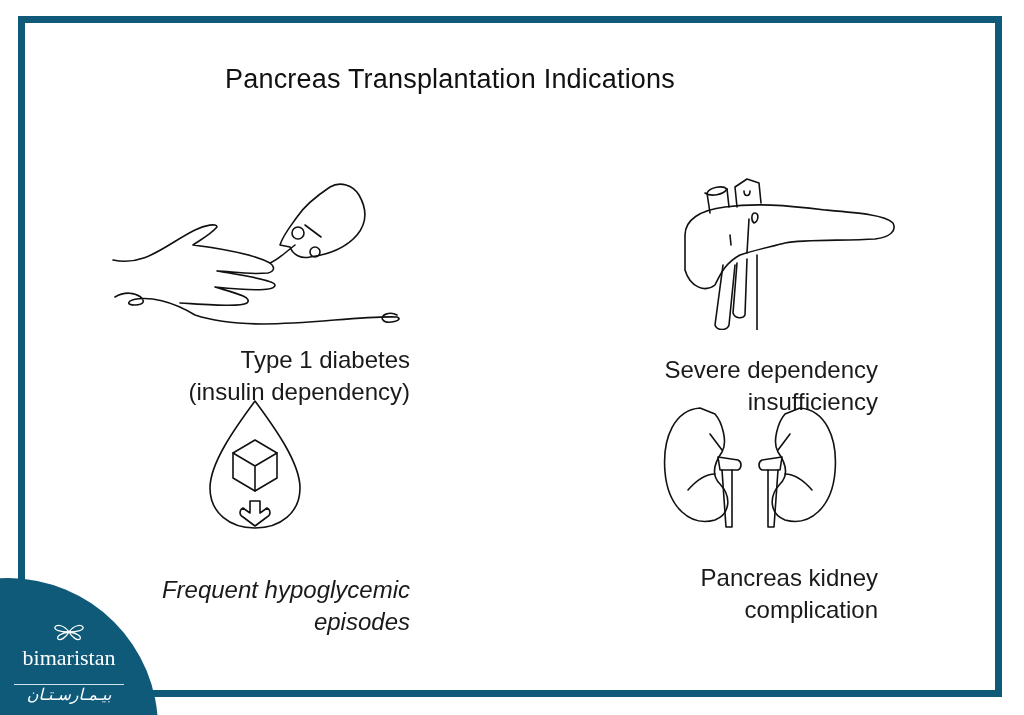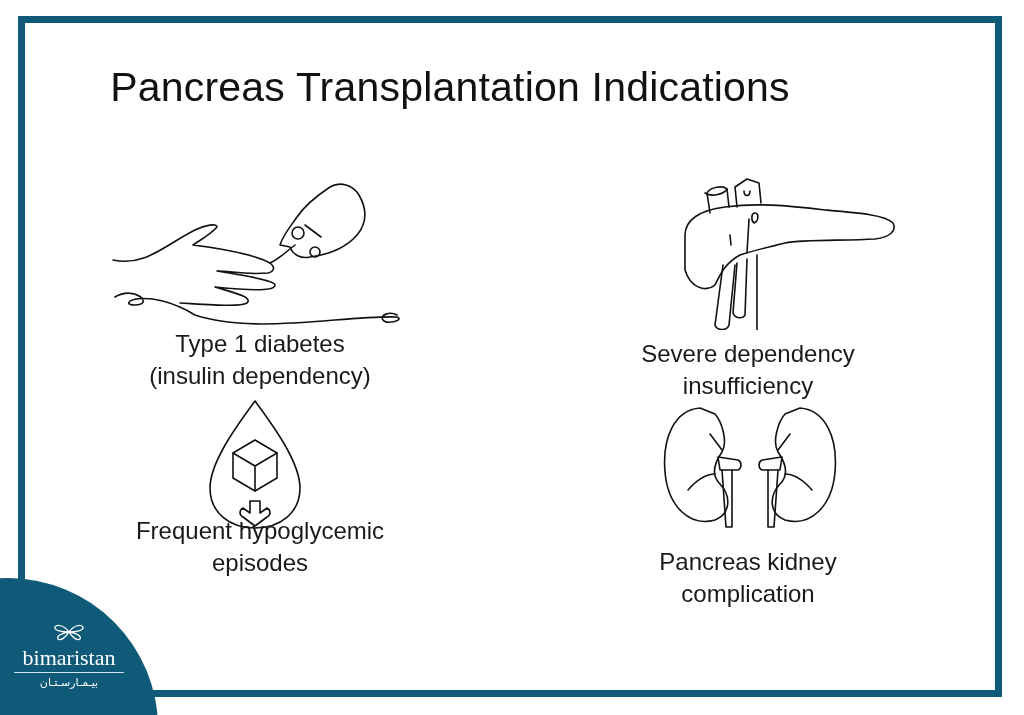--- a/index.html
+++ b/index.html
@@ -1,27 +1,27 @@
 <!DOCTYPE html>
 <html><head>
 <meta charset="utf-8">
 <style>
   html, body { margin: 0; padding: 0; }
   body { width: 1024px; height: 715px; background: #ffffff; position: relative; overflow: hidden; font-family: "Liberation Sans", "DejaVu Sans", sans-serif; }
   .frame { position: absolute; left: 18px; top: 16px; width: 984px; height: 681px; box-sizing: border-box; border: 7px solid #0f5a78; }
-  .title { position: absolute; left: 0; width: 900px; top: 64px; text-align: center; font-size: 41px; color: #111; letter-spacing: 0.2px; }
-  .item { position: absolute; text-align: center; }
+  .title { position: absolute; left: 0; width: 900px; top: 64px; text-align: center; font-size: 27px; color: #111; letter-spacing: 0.2px; }
+  .item { position: absolute; text-align: right; margin-top: 16px; }
   .caption { font-size: 24px; color: #1a1a1a; line-height: 32px; white-space: pre-line; }
   .illus { position: absolute; }
   .illus svg { display: block; }
   .logo-mask { position: absolute; left: 0; top: 578px; width: 175px; height: 140px; overflow: hidden; }
   .logo-mask .circle { position: absolute; left: -142px; top: 0; width: 300px; height: 300px; border-radius: 50%; background: #0f5a78; }
   .logo { position: absolute; left: 14px; top: 622px; width: 110px; text-align: center; color: #fff; }
-  .logo .en { font-family: "Liberation Serif", "DejaVu Serif", serif; font-size: 22px; line-height: 24px; border-bottom: 1px solid #cfe3ec; padding-bottom: 2px; }
-  .logo .ar { font-family: "DejaVu Sans", sans-serif; font-size: 11px; line-height: 20px; letter-spacing: 1px; direction: rtl; }
+  .logo .en { font-family: "Liberation Serif", "DejaVu Serif", serif; font-size: 22px; line-height: 24px; border-bottom: 1px solid #cfe3ec; padding-bottom: 14px; }
+  .logo .ar { font-family: "DejaVu Sans", sans-serif; font-size: 16px; line-height: 20px; letter-spacing: 1px; direction: rtl; font-style: italic; }
 </style>
 </head>
 <body>
 
 <div class="frame"></div>
 
 <div class="title">Pancreas Transplantation Indications</div>
 
 <div class="illus" style="left:105px;top:175px;">
   <svg width="300" height="160" viewBox="0 0 300 160" fill="none" stroke="#111" stroke-width="1.6" stroke-linecap="round" stroke-linejoin="round">
@@ -58,21 +58,21 @@
 </div>
 
 <div class="illus" style="left:205px;top:398px;">
   <svg width="100" height="132" viewBox="0 0 100 132" fill="none" stroke="#111" stroke-width="1.6" stroke-linecap="round" stroke-linejoin="round">
     <path d="M50 3 C30 30, 5 65, 5 90 C5 115, 25 130, 50 130 C75 130, 95 115, 95 90 C95 65, 70 30, 50 3 Z"></path>
     <path d="M28 55 L50 42 L72 55 L72 80 L50 93 L28 80 Z"></path>
     <path d="M28 55 L50 68 L72 55 M50 68 L50 93"></path>
     <path d="M45 103 L45 115 L38 110 C34 112, 34 117, 38 119 L50 128 L62 119 C66 117, 66 112, 62 110 L55 115 L55 103 Z"></path>
   </svg>
 </div>
-<div class="item" style="left:110px;top:515px;width:300px;">
+<div class="item" style="left:110px;top:558px;width:300px;font-style:italic;">
   <div class="caption">Frequent hypoglycemic
 episodes</div>
 </div>
 
 <div class="illus" style="left:660px;top:402px;">
   <svg width="180" height="128" viewBox="0 0 180 128" fill="none" stroke="#111" stroke-width="1.6" stroke-linecap="round" stroke-linejoin="round">
     <path d="M40 6 C15 8, 2 35, 5 70 C8 105, 30 125, 55 118 C70 112, 72 95, 60 82 C50 72, 55 60, 62 50 C68 40, 62 20, 55 12 Z"></path>
     <path d="M50 32 L62 48 M55 72 C45 72, 35 80, 28 88"></path>
     <path d="M58 55 L78 58 C82 60, 82 66, 78 68 L60 68 Z"></path>
     <path d="M62 68 L66 125 L72 125 L72 68"></path>

